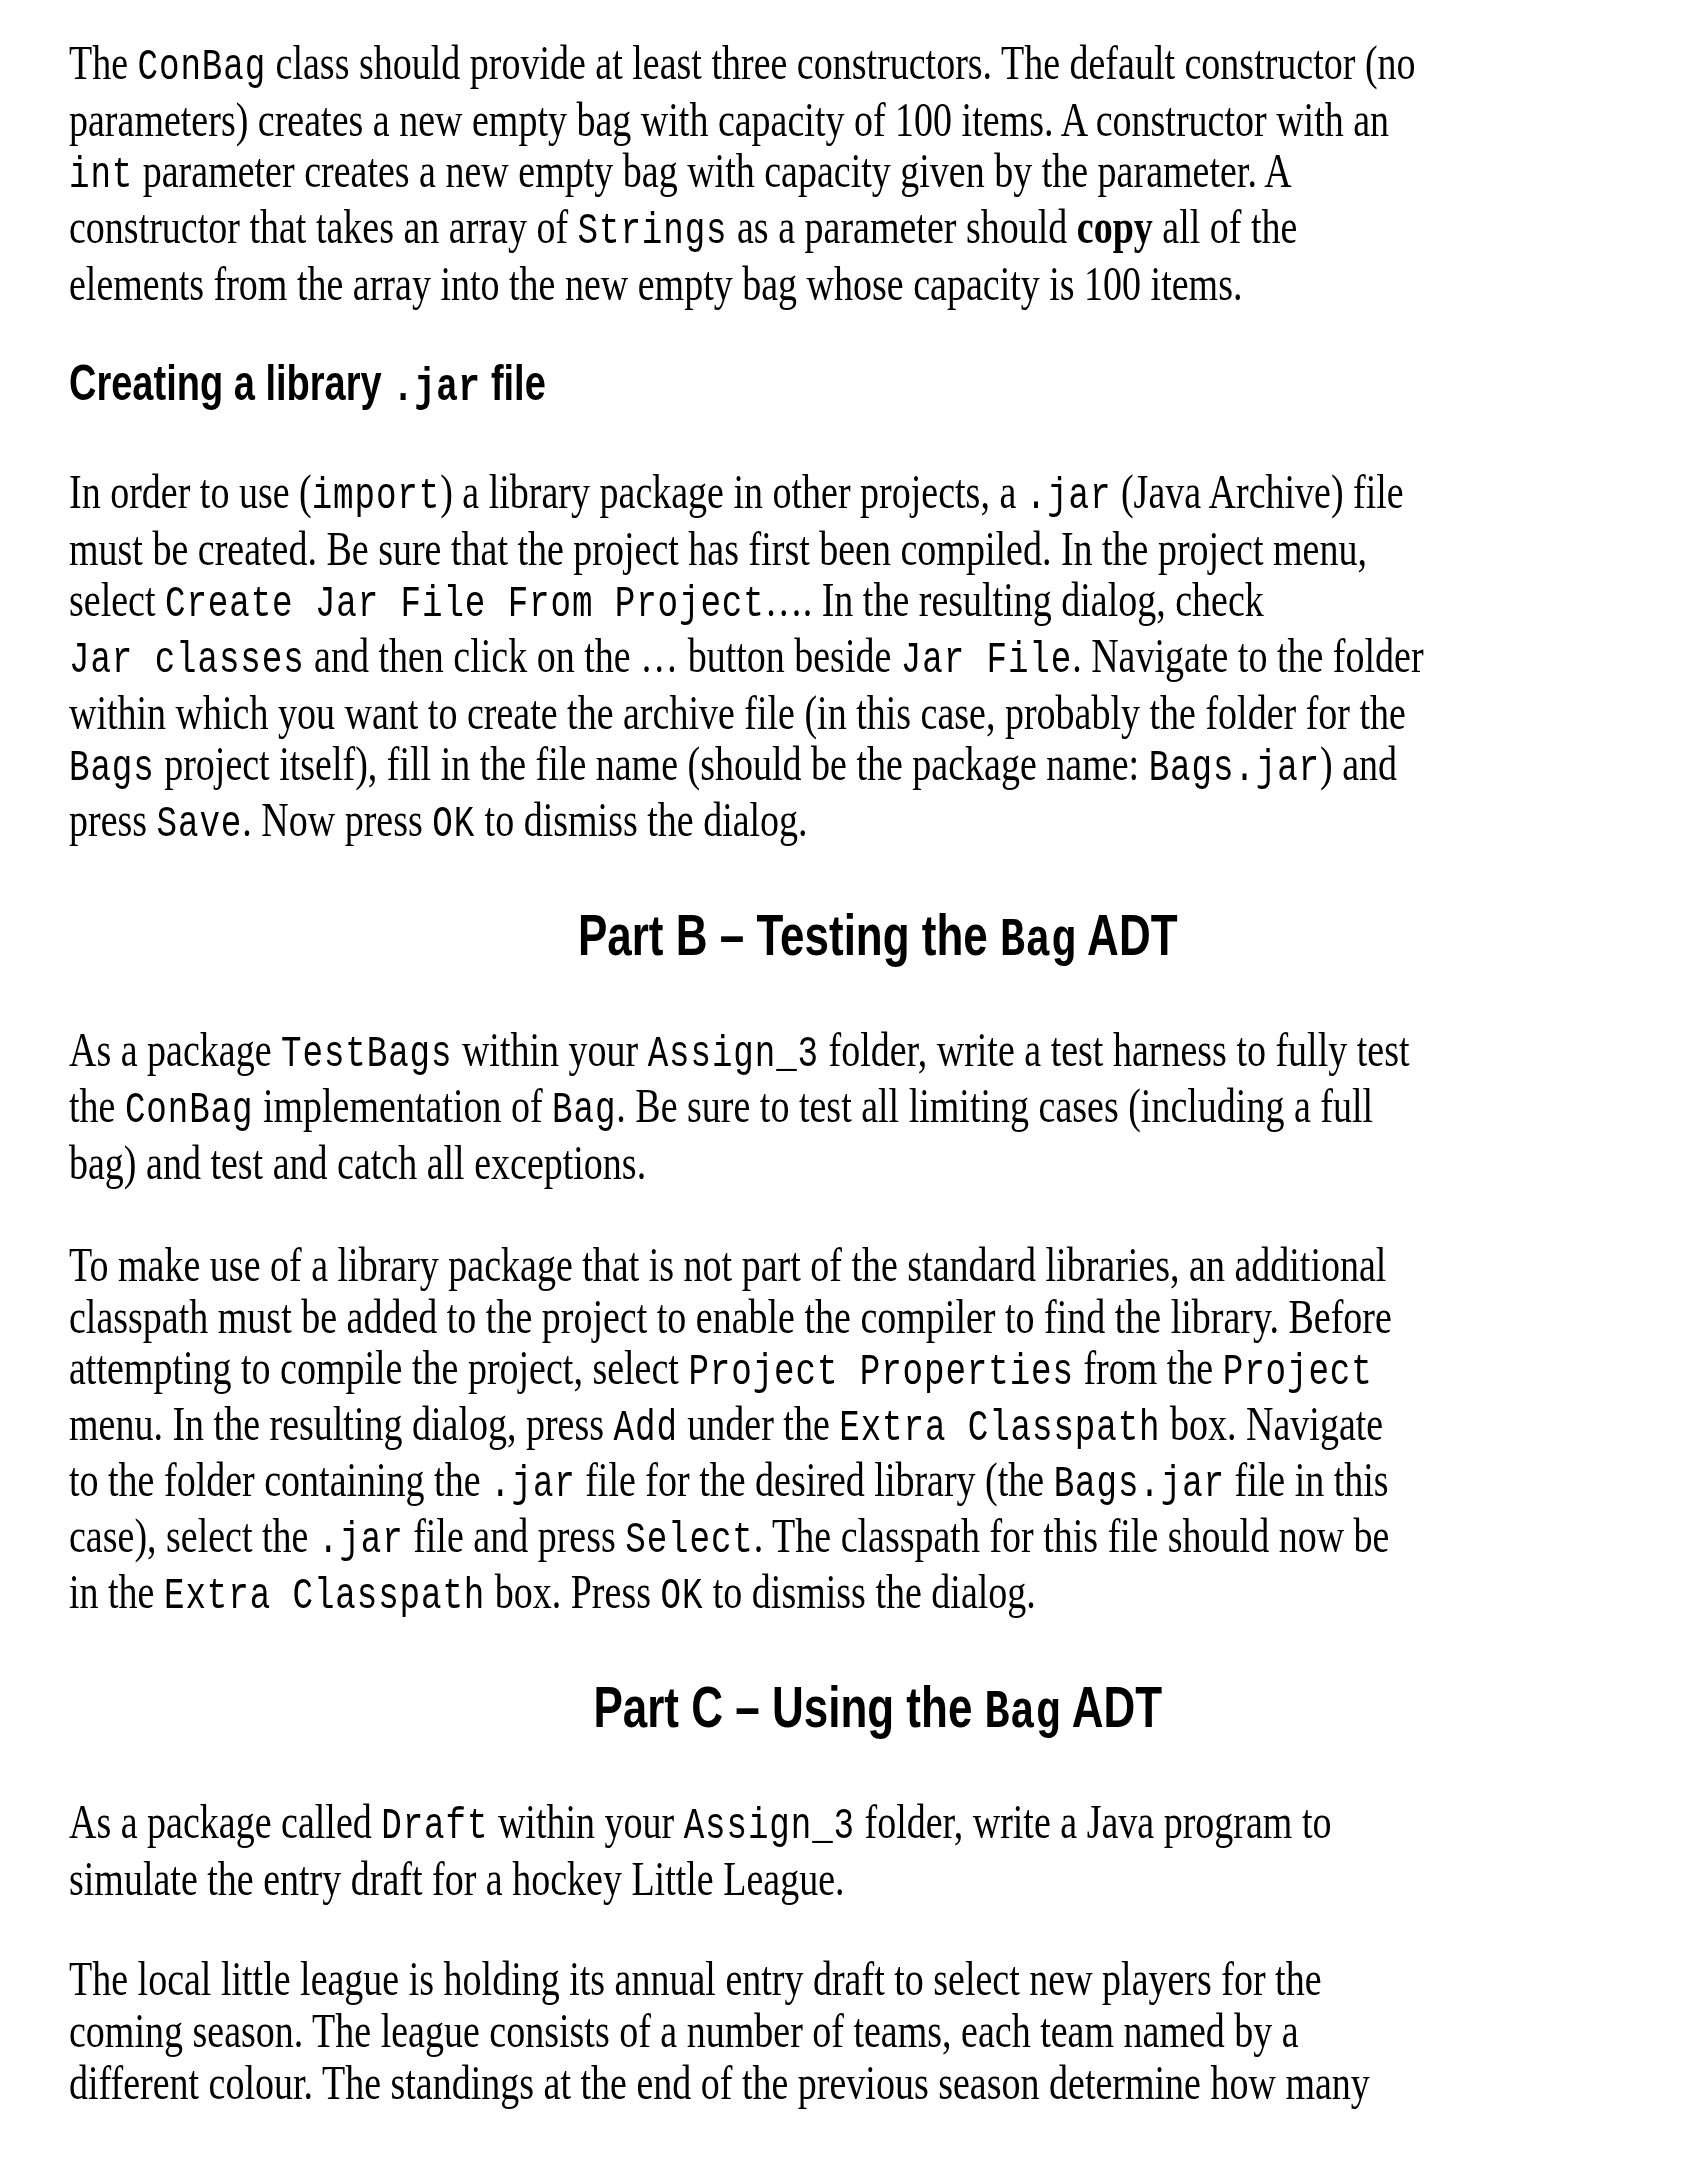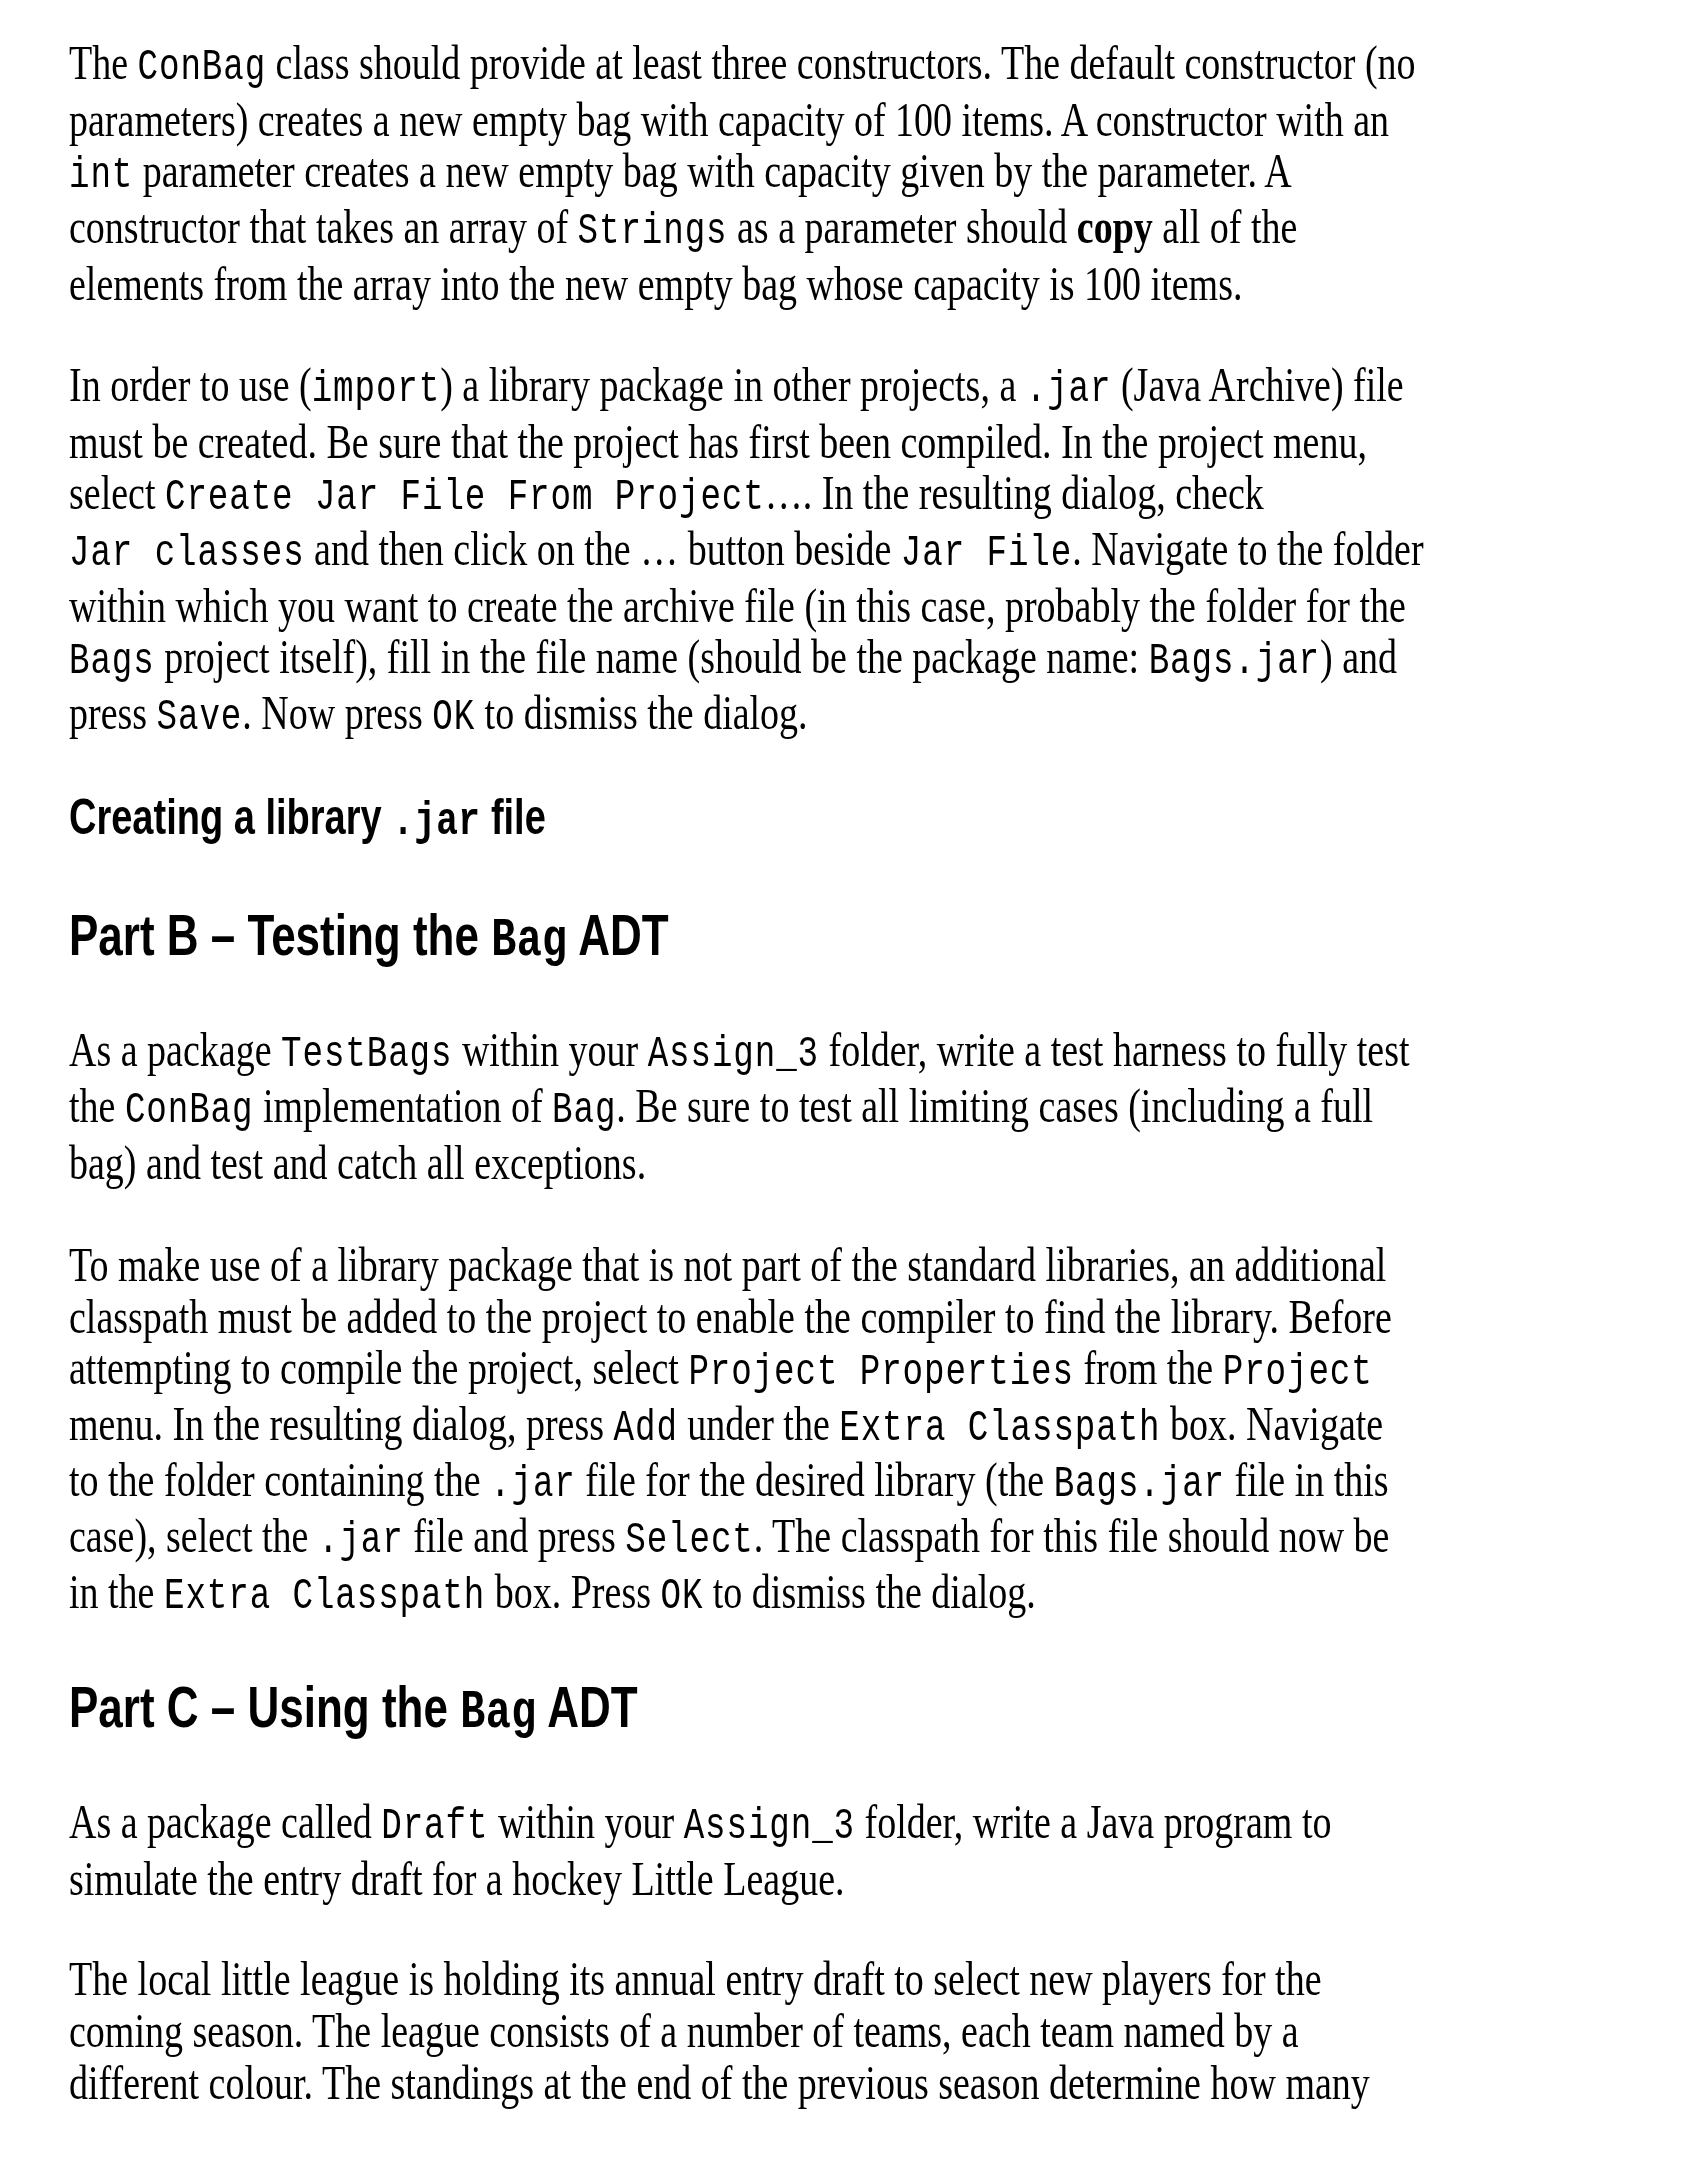--- a/index.html
+++ b/index.html
@@ -23,46 +23,46 @@
     transform: scaleY(1.3);
     transform-origin: 0 75%;
   }
   
   .f-r { }
   .f-b { font-weight: bold; }
   .f-m  { font-family: "Liberation Mono", monospace; font-size: 0.90em; letter-spacing: 0.9px; }
   .f-mb { font-family: "Liberation Mono", monospace; font-size: 0.95em; letter-spacing: 0.4px; }
   
   .block.h2.mt { margin-top: 47px; }
-  .block.h1.mt { margin-top: 54px; }
+  .block.h1.mt { margin-top: 54px; text-align: center; }
   .block.p.mt-pp { margin-top: 48px; }
   .block.p.mt-ph { margin-top: 50px; }
 </style>
 </head>
 <body style="background: rgb(255, 255, 255);">
 
 <div class="doc" id="doc" style="background: rgb(255, 255, 255); color: rgb(0, 0, 0);">
     <div class="block p">
       <div class="line"><span class="f-r">The </span><span class="f-m">ConBag</span><span class="f-r"> class should provide at least three constructors. The default constructor (no</span></div>
       <div class="line"><span class="f-r">parameters) creates a new empty bag with capacity of 100 items. A constructor with an</span></div>
       <div class="line"><span class="f-m">int</span><span class="f-r"> parameter creates a new empty bag with capacity given by the parameter. A</span></div>
       <div class="line"><span class="f-r">constructor that takes an array of </span><span class="f-m">Strings</span><span class="f-r"> as a parameter should </span><span class="f-b">copy</span><span class="f-r"> all of the</span></div>
       <div class="line"><span class="f-r">elements from the array into the new empty bag whose capacity is 100 items.</span></div>
     </div>
+    <div class="block h2 mt">
+      <div class="line"><span class="f-r">Creating a library </span><span class="f-mb">.jar</span><span class="f-r"> file</span></div>
+    </div>
     <div class="block p mt-ph">
       <div class="line"><span class="f-r">In order to use (</span><span class="f-m">import</span><span class="f-r">) a library package in other projects, a </span><span class="f-m">.jar</span><span class="f-r"> (Java Archive) file</span></div>
       <div class="line"><span class="f-r">must be created. Be sure that the project has first been compiled. In the project menu,</span></div>
       <div class="line"><span class="f-r">select </span><span class="f-m">Create Jar File From Project</span><span class="f-r">…. In the resulting dialog, check</span></div>
       <div class="line"><span class="f-m">Jar classes</span><span class="f-r"> and then click on the … button beside </span><span class="f-m">Jar File</span><span class="f-r">. Navigate to the folder</span></div>
       <div class="line"><span class="f-r">within which you want to create the archive file (in this case, probably the folder for the</span></div>
       <div class="line"><span class="f-m">Bags</span><span class="f-r"> project itself), fill in the file name (should be the package name: </span><span class="f-m">Bags.jar</span><span class="f-r">) and</span></div>
       <div class="line"><span class="f-r">press </span><span class="f-m">Save</span><span class="f-r">. Now press </span><span class="f-m">OK</span><span class="f-r"> to dismiss the dialog.</span></div>
-    </div>
-    <div class="block h2 mt">
-      <div class="line"><span class="f-r">Creating a library </span><span class="f-mb">.jar</span><span class="f-r"> file</span></div>
     </div>
     <div class="block h1 mt">
       <div class="line"><span class="f-r">Part B – Testing the </span><span class="f-mb">Bag</span><span class="f-r"> ADT</span></div>
     </div>
     <div class="block p mt-ph">
       <div class="line"><span class="f-r">As a package </span><span class="f-m">TestBags</span><span class="f-r"> within your </span><span class="f-m">Assign_3</span><span class="f-r"> folder, write a test harness to fully test</span></div>
       <div class="line"><span class="f-r">the </span><span class="f-m">ConBag</span><span class="f-r"> implementation of </span><span class="f-m">Bag</span><span class="f-r">. Be sure to test all limiting cases (including a full</span></div>
       <div class="line"><span class="f-r">bag) and test and catch all exceptions.</span></div>
     </div>
     <div class="block p mt-ph">

